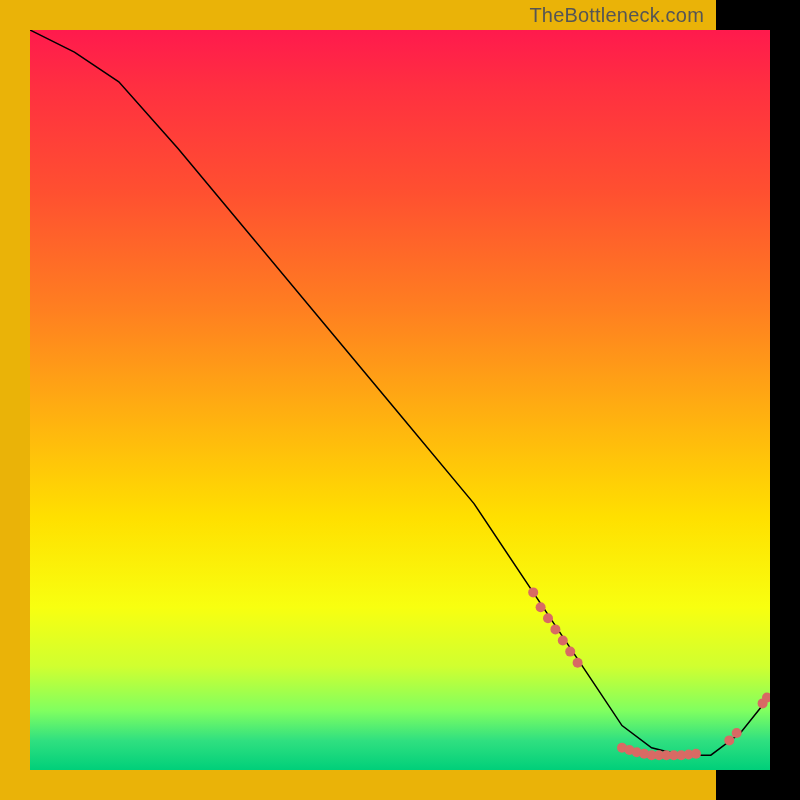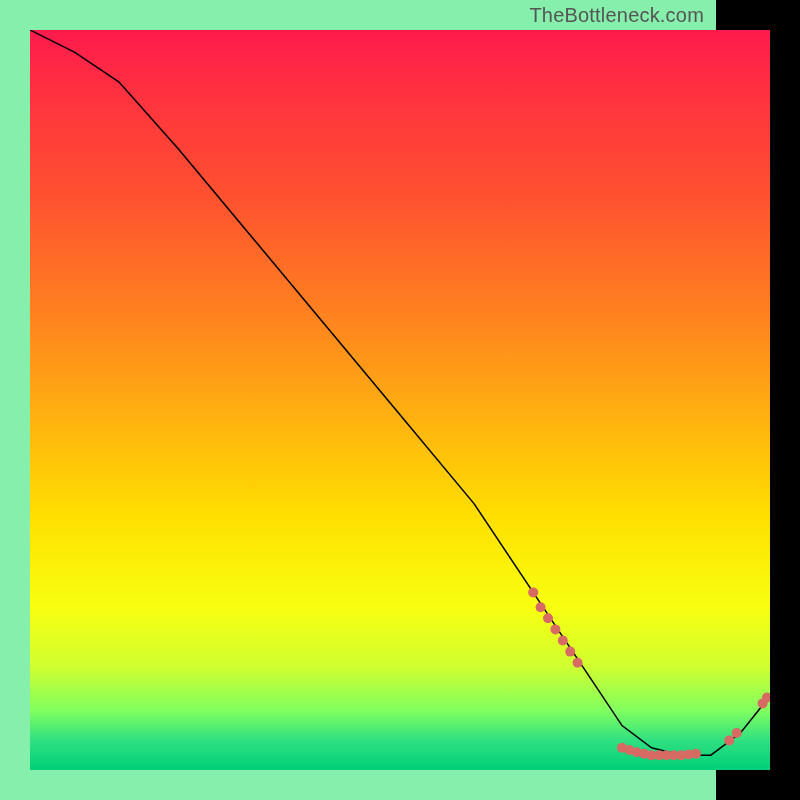--- a/index.html
+++ b/index.html
@@ -8,21 +8,21 @@
     width: 800px;
     height: 800px;
     background: #000;
     overflow: hidden;
     font-family: Arial, Helvetica, sans-serif;
   }
   .frame {
     position: relative;
     width: 716px;
     height: 800px;
-    background: #86efac;
+    background: #eab308;
   }
   .watermark {
     position: absolute;
     top: 4px;
     right: 12px;
     color: #555;
     font-size: 20px;
     font-weight: 500;
     letter-spacing: 0.2px;
     user-select: none;

